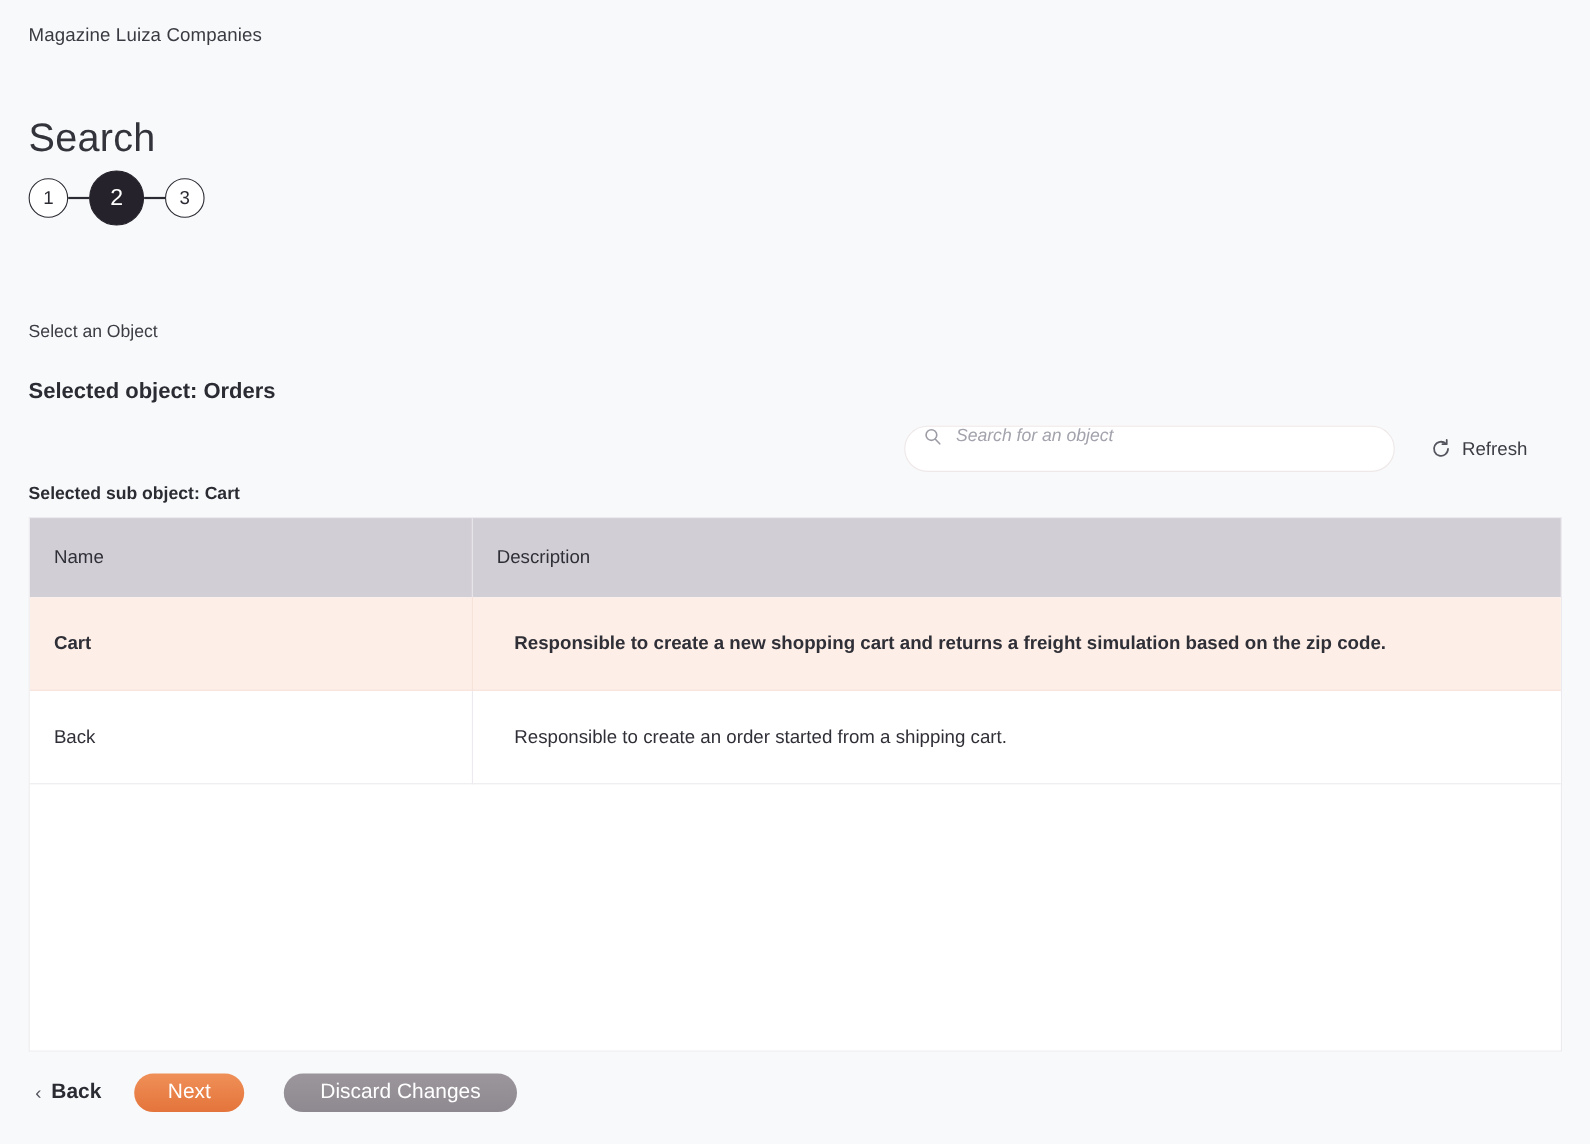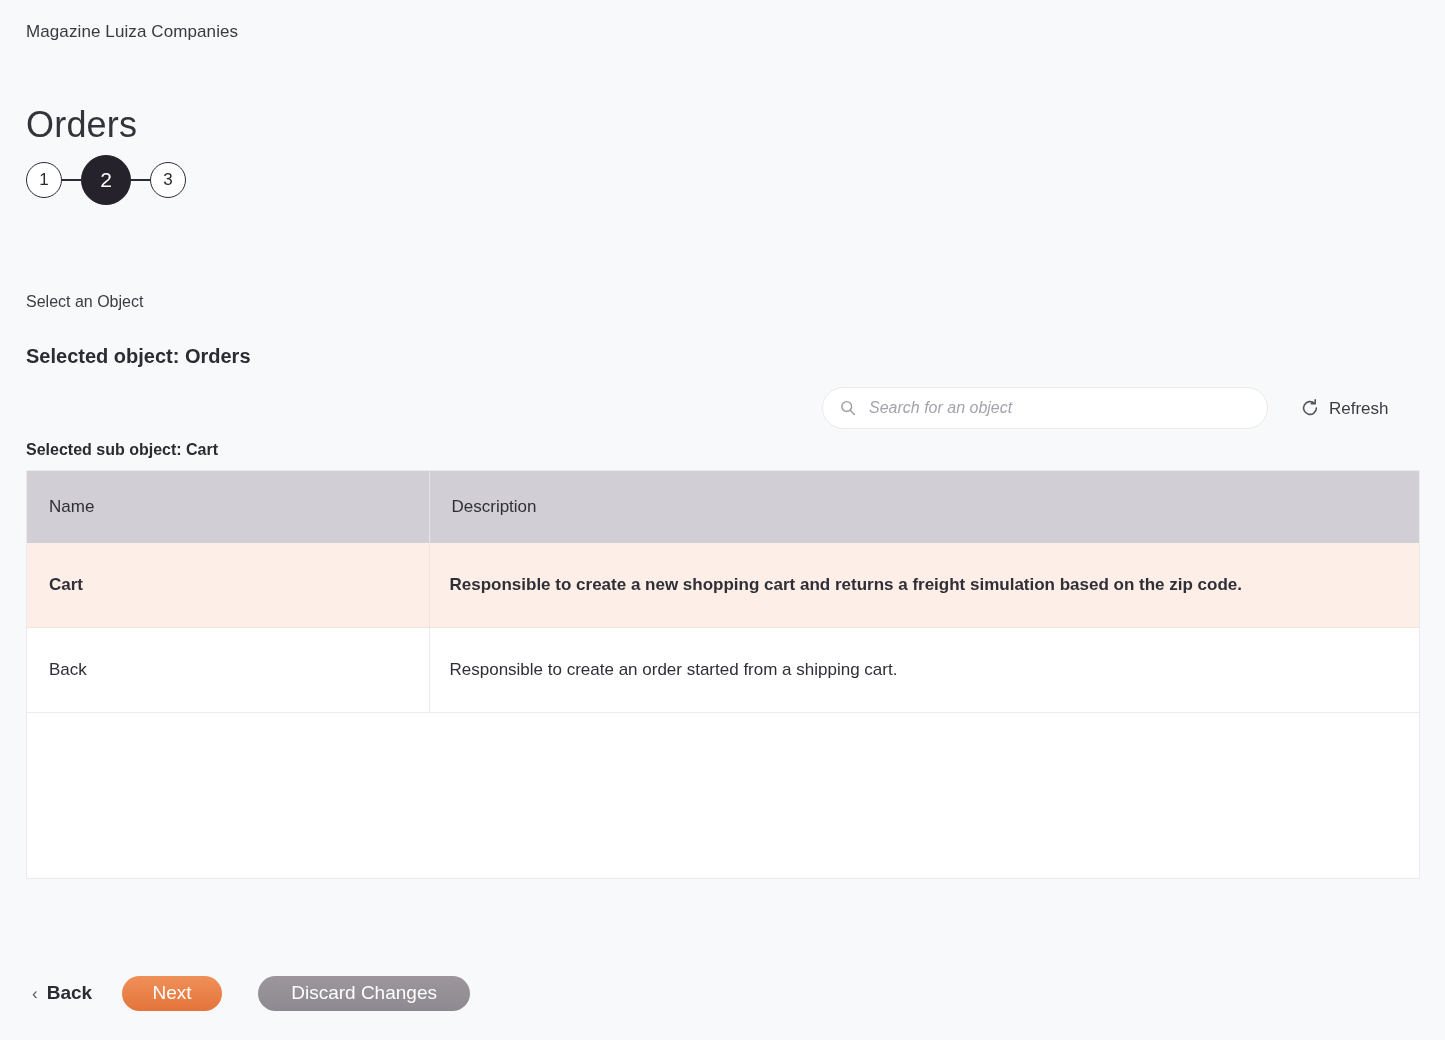--- a/index.html
+++ b/index.html
@@ -119,21 +119,21 @@
   .search-wrap {
     position: absolute;
     left: 822px;
     top: 387px;
     width: 446px;
     height: 42px;
     background: #ffffff;
     border: 1px solid #efe8e8;
     border-radius: 21px;
     display: flex;
-    align-items: center;
+    align-items: flex-start;
     padding: 0 14px 0 16px;
   }
   .search-icon {
     width: 18px;
     height: 18px;
     flex: 0 0 auto;
     margin-right: 12px;
     display: block;
     color: #9c9ca6;
   }
@@ -172,21 +172,21 @@
     display: block;
     color: #55555f;
   }
 
   
   .table-container {
     position: absolute;
     left: 26px;
     top: 470px;
     width: 1394px;
-    height: 409px;
+    height: 486px;
     background: #ffffff;
     border: 1px solid #eceaee;
     overflow: hidden;
   }
   .table {
     width: 100%;
     border-collapse: collapse;
     table-layout: fixed;
   }
   .table th {
@@ -199,21 +199,21 @@
     height: 72px;
     border-right: 1px solid #e6e3e9;
     vertical-align: middle;
   }
   .table th:last-child { border-right: 0; margin-left: 36px; }
   .table col.col-name { width: 402px; }
 
   .table td {
     font-size: 17px;
     color: #2f2f37;
-    padding: 20px 20px;
+    padding: 20px 38px;
     border-right: 1px solid #eceaee;
     border-bottom: 1px solid #eceaee;
     vertical-align: middle;
     line-height: 44px;
   }
   .table td:last-child { border-right: 0; }
 
   tr.row-selected td {
     background: #fdeee7;
     font-weight: 700;
@@ -276,21 +276,21 @@
     background: linear-gradient(180deg, #9c969c 0%, #8e8890 100%);
   }
 </style>
 </head>
 <body>
 
 <div class="page">
 
   <a class="breadcrumb">Magazine Luiza Companies</a>
 
-  <h1 class="page-title">Orders</h1>
+  <h1 class="page-title">Search</h1>
 
   <div class="stepper">
     <div class="step">1</div>
     <div class="step-line"></div>
     <div class="step active">2</div>
     <div class="step-line"></div>
     <div class="step">3</div>
   </div>
 
   <div class="select-label">Select an Object</div>

